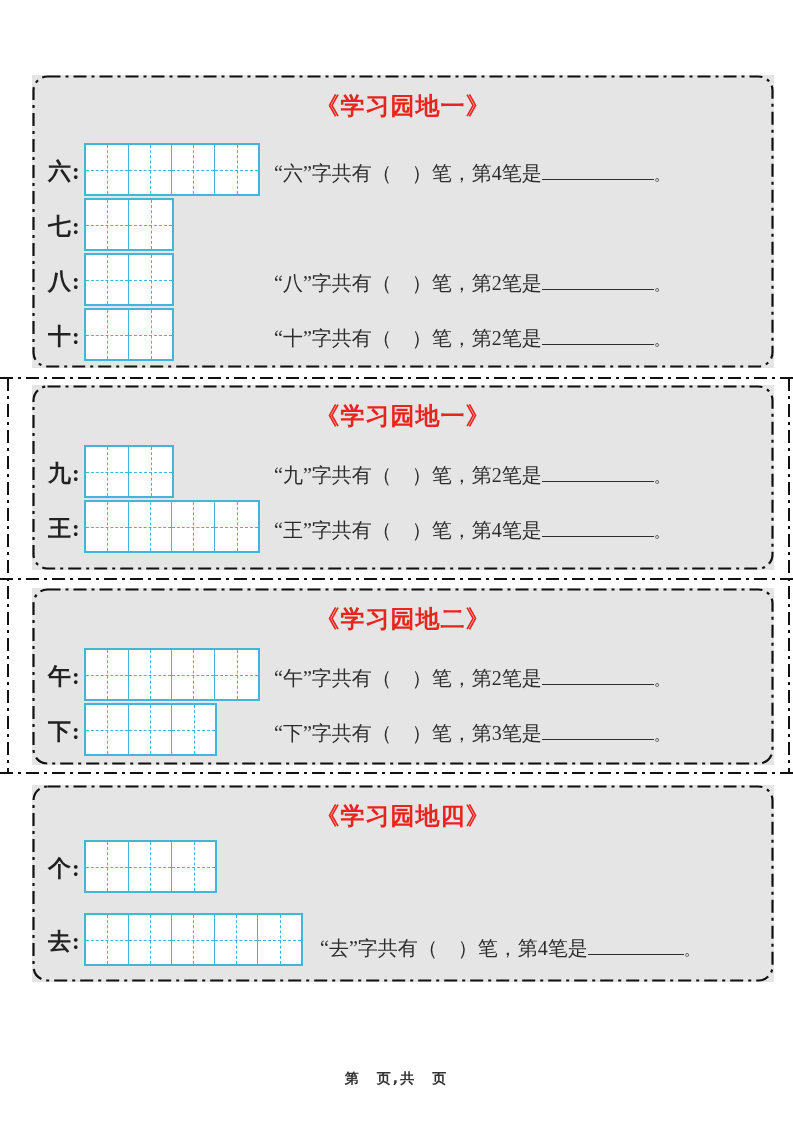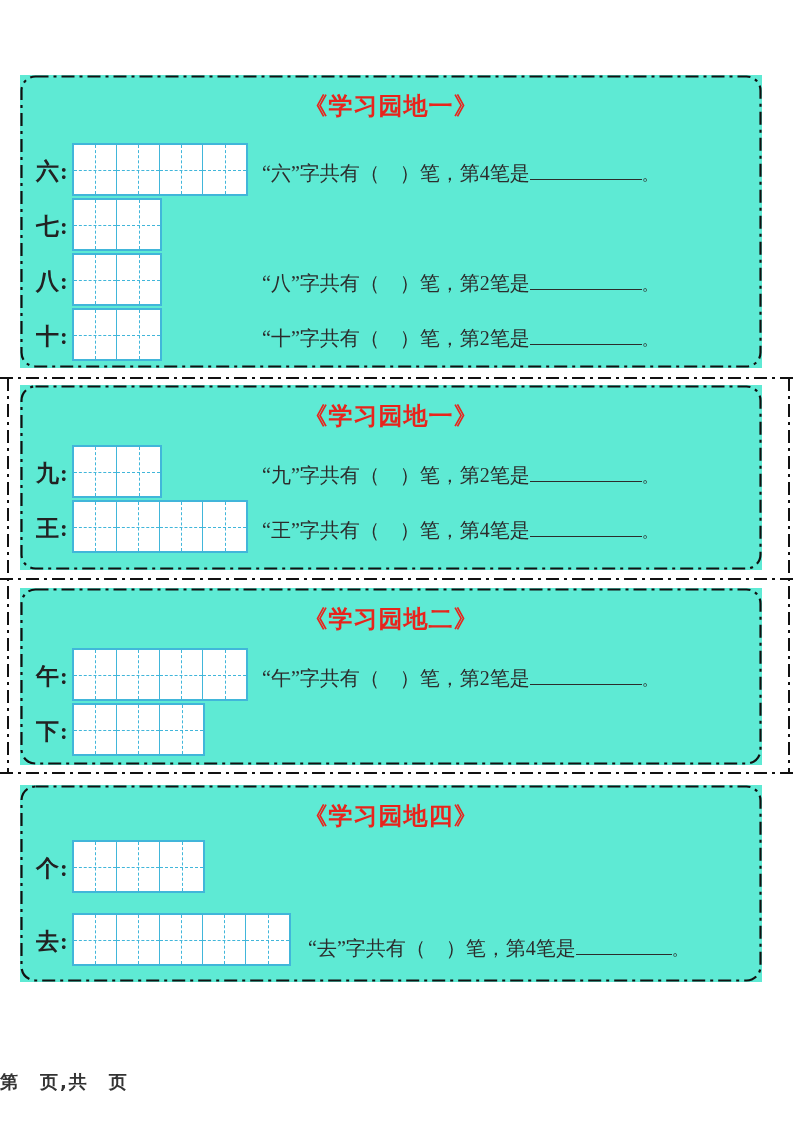--- a/index.html
+++ b/index.html
@@ -8,21 +8,21 @@
     --text-dark:#222222;
     --line-black:#111111;
   }
   *{margin:0;padding:0;box-sizing:border-box;}
   html,body{background:#ffffff;}
   body{
     width:793px;height:1122px;position:relative;overflow:hidden;
     font-family:"Liberation Serif","DejaVu Serif",serif;color:var(--text-dark);
   }
   .section{
-    position:absolute;left:20px;width:742px;background:#5eead4;
+    position:absolute;left:32px;width:742px;background:#e5e5e5;
   }
   .sec1{top:75px;height:293px;}
   .sec2{top:385px;height:185px;}
   .sec3{top:588px;height:177px;}
   .sec4{top:785px;height:197px;}
   .section > svg.border-svg{position:absolute;top:0;left:0;pointer-events:none;}
   .sec-title{
     position:relative;text-align:center;padding-top:15px;
     font-family:"DejaVu Sans","Liberation Sans",sans-serif;
     font-weight:bold;font-size:24px;color:var(--title-red);letter-spacing:1px;
@@ -63,23 +63,23 @@
   .sec4 .row2 .question{padding-bottom:6px;}
   .blank{
     display:inline-block;border-bottom:1.6px solid #2c2c2c;
     height:4px;vertical-align:baseline;
   }
   .blank-l{width:112px;}
   .blank-m{width:96px;}
   .blank-s{width:64px;}
   .period{font-size:16px;}
   .page-footer{
-    position:absolute;top:1070px;left:0;width:100%;text-align:left;
+    position:absolute;top:1070px;left:0;width:100%;text-align:center;
     font-family:"DejaVu Sans","Liberation Sans",sans-serif;
-    font-weight:bold;font-size:18px;color:#333;letter-spacing:2px;
+    font-weight:bold;font-size:14px;color:#333;letter-spacing:2px;
   }
   .overlay{position:absolute;top:0;left:0;pointer-events:none;}
 </style>
 </head>
 <body>
 
 <div class="section sec1">
   <svg class="border-svg" width="742" height="293">
     <rect x="1.5" y="1.5" width="739" height="290" rx="14" fill="none" stroke="#111" stroke-width="2.2" stroke-dasharray="13 5 3 5"></rect>
   </svg>
@@ -180,20 +180,21 @@
     </div>
     <div class="row">
       <span class="row-label">下:</span>
       <span class="grid-slot slot-190">
           <span class="tzg">
             <div class="tzg-cell"></div>
             <div class="tzg-cell"></div>
             <div class="tzg-cell"></div>
           </span>
         </span>
+      <span class="question"><span>“下”字共有（　）笔，第3笔是</span><span class="blank blank-l"></span><span class="period">。</span></span>
     </div>
   </div>
 </div>
 
 <div class="section sec4">
   <svg class="border-svg" width="742" height="197">
     <rect x="1.5" y="1.5" width="739" height="194" rx="14" fill="none" stroke="#111" stroke-width="2.2" stroke-dasharray="13 5 3 5"></rect>
   </svg>
   <div class="sec-title">《学习园地四》</div>
   <div class="rows">

